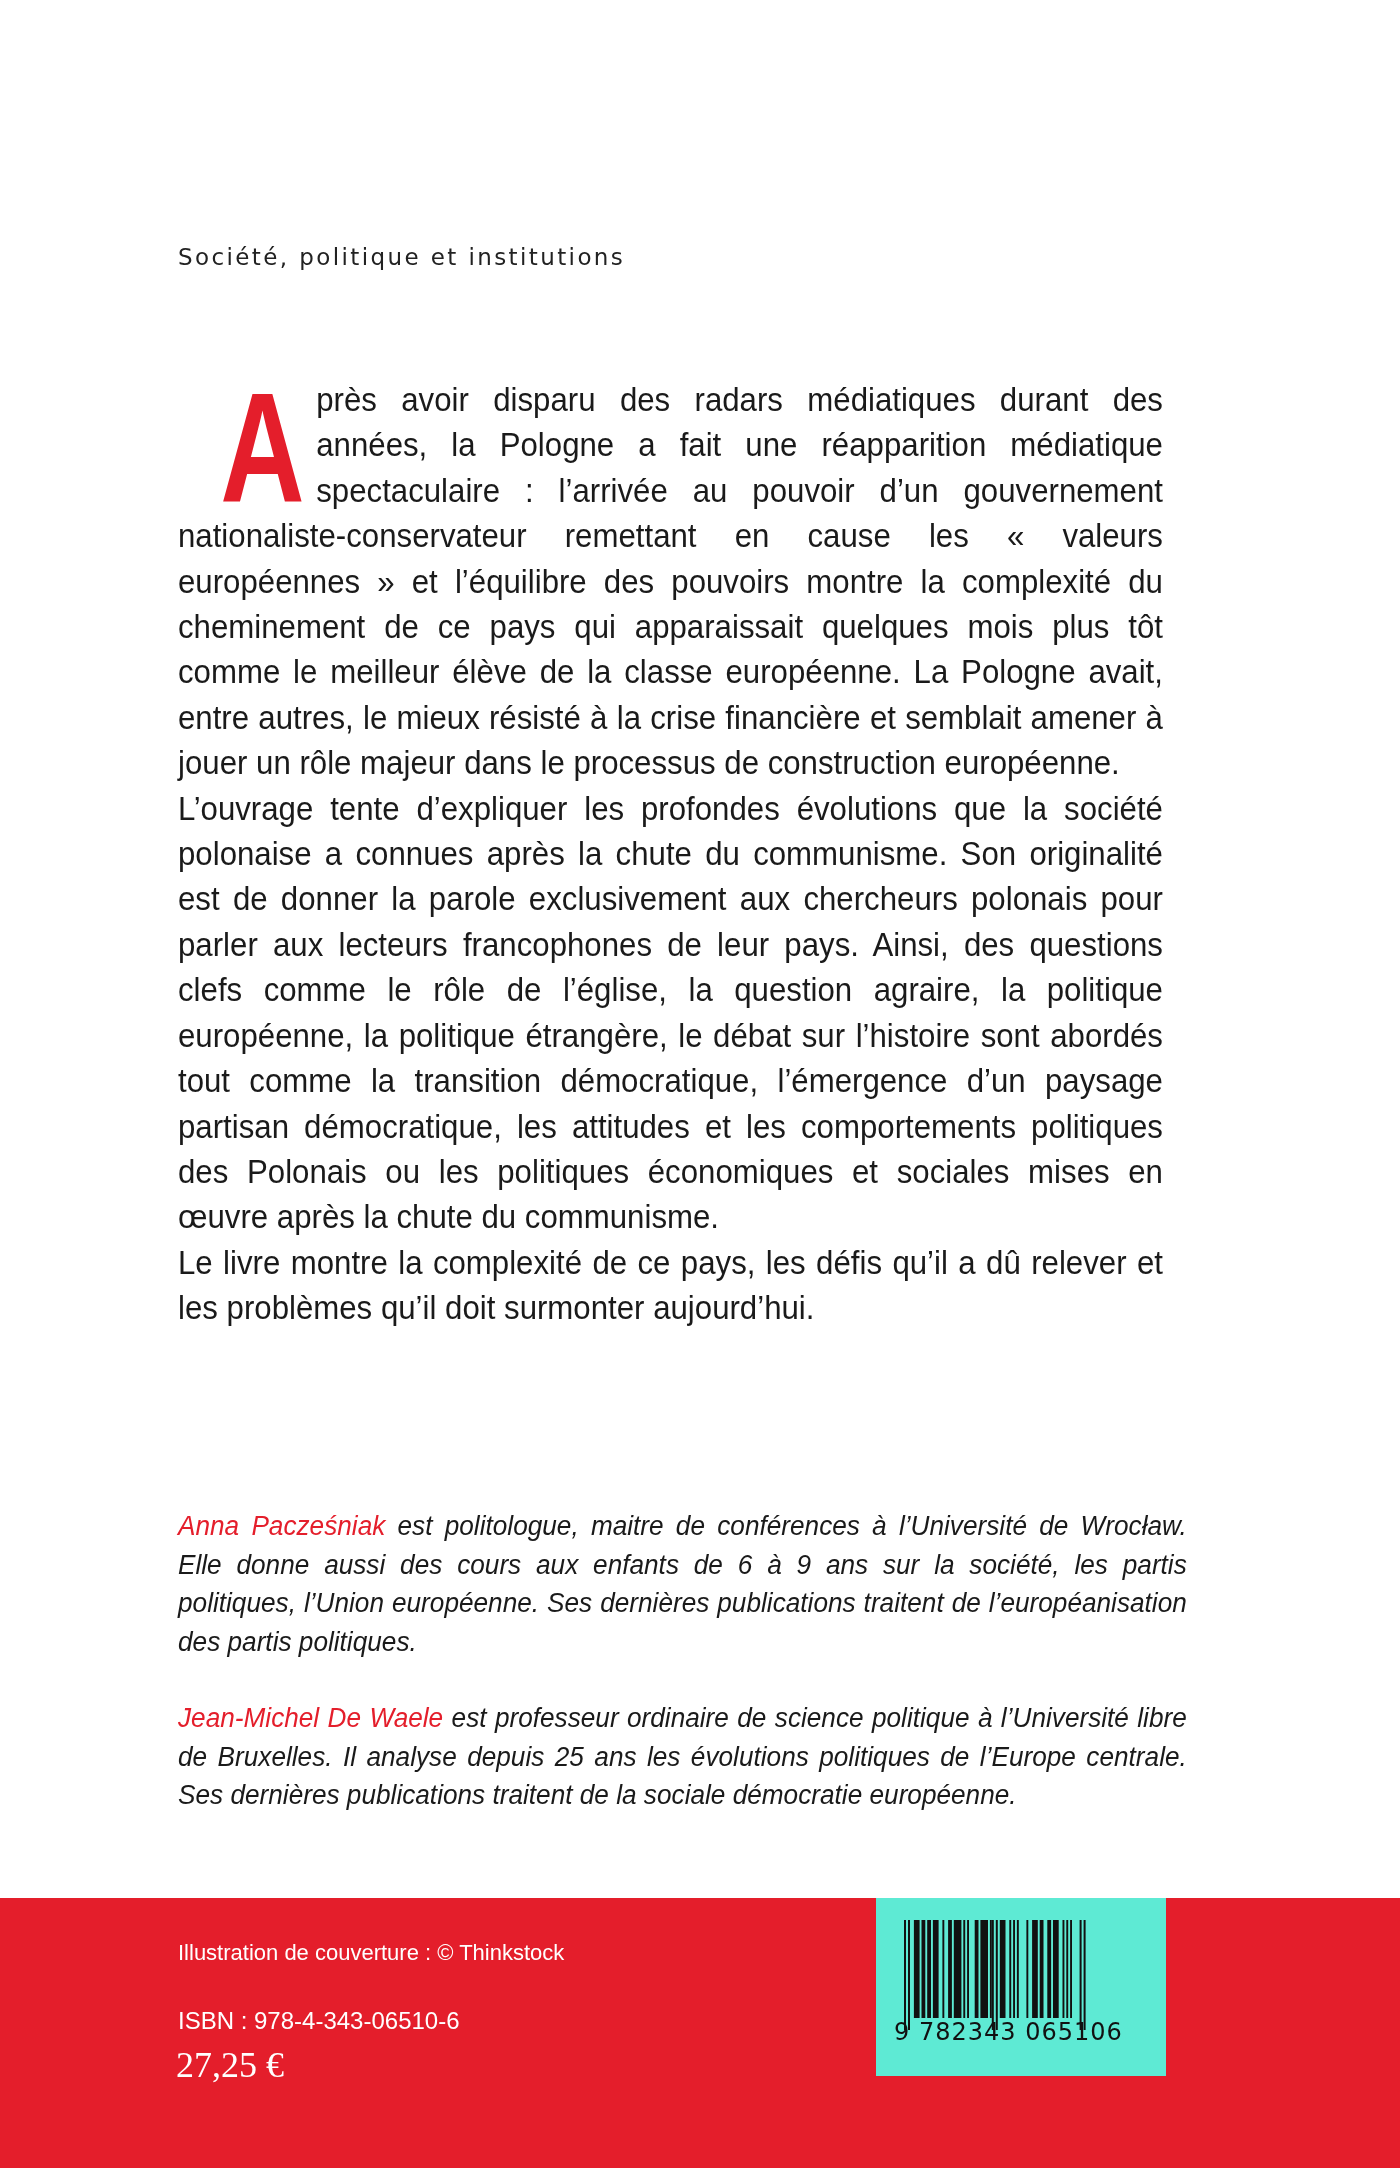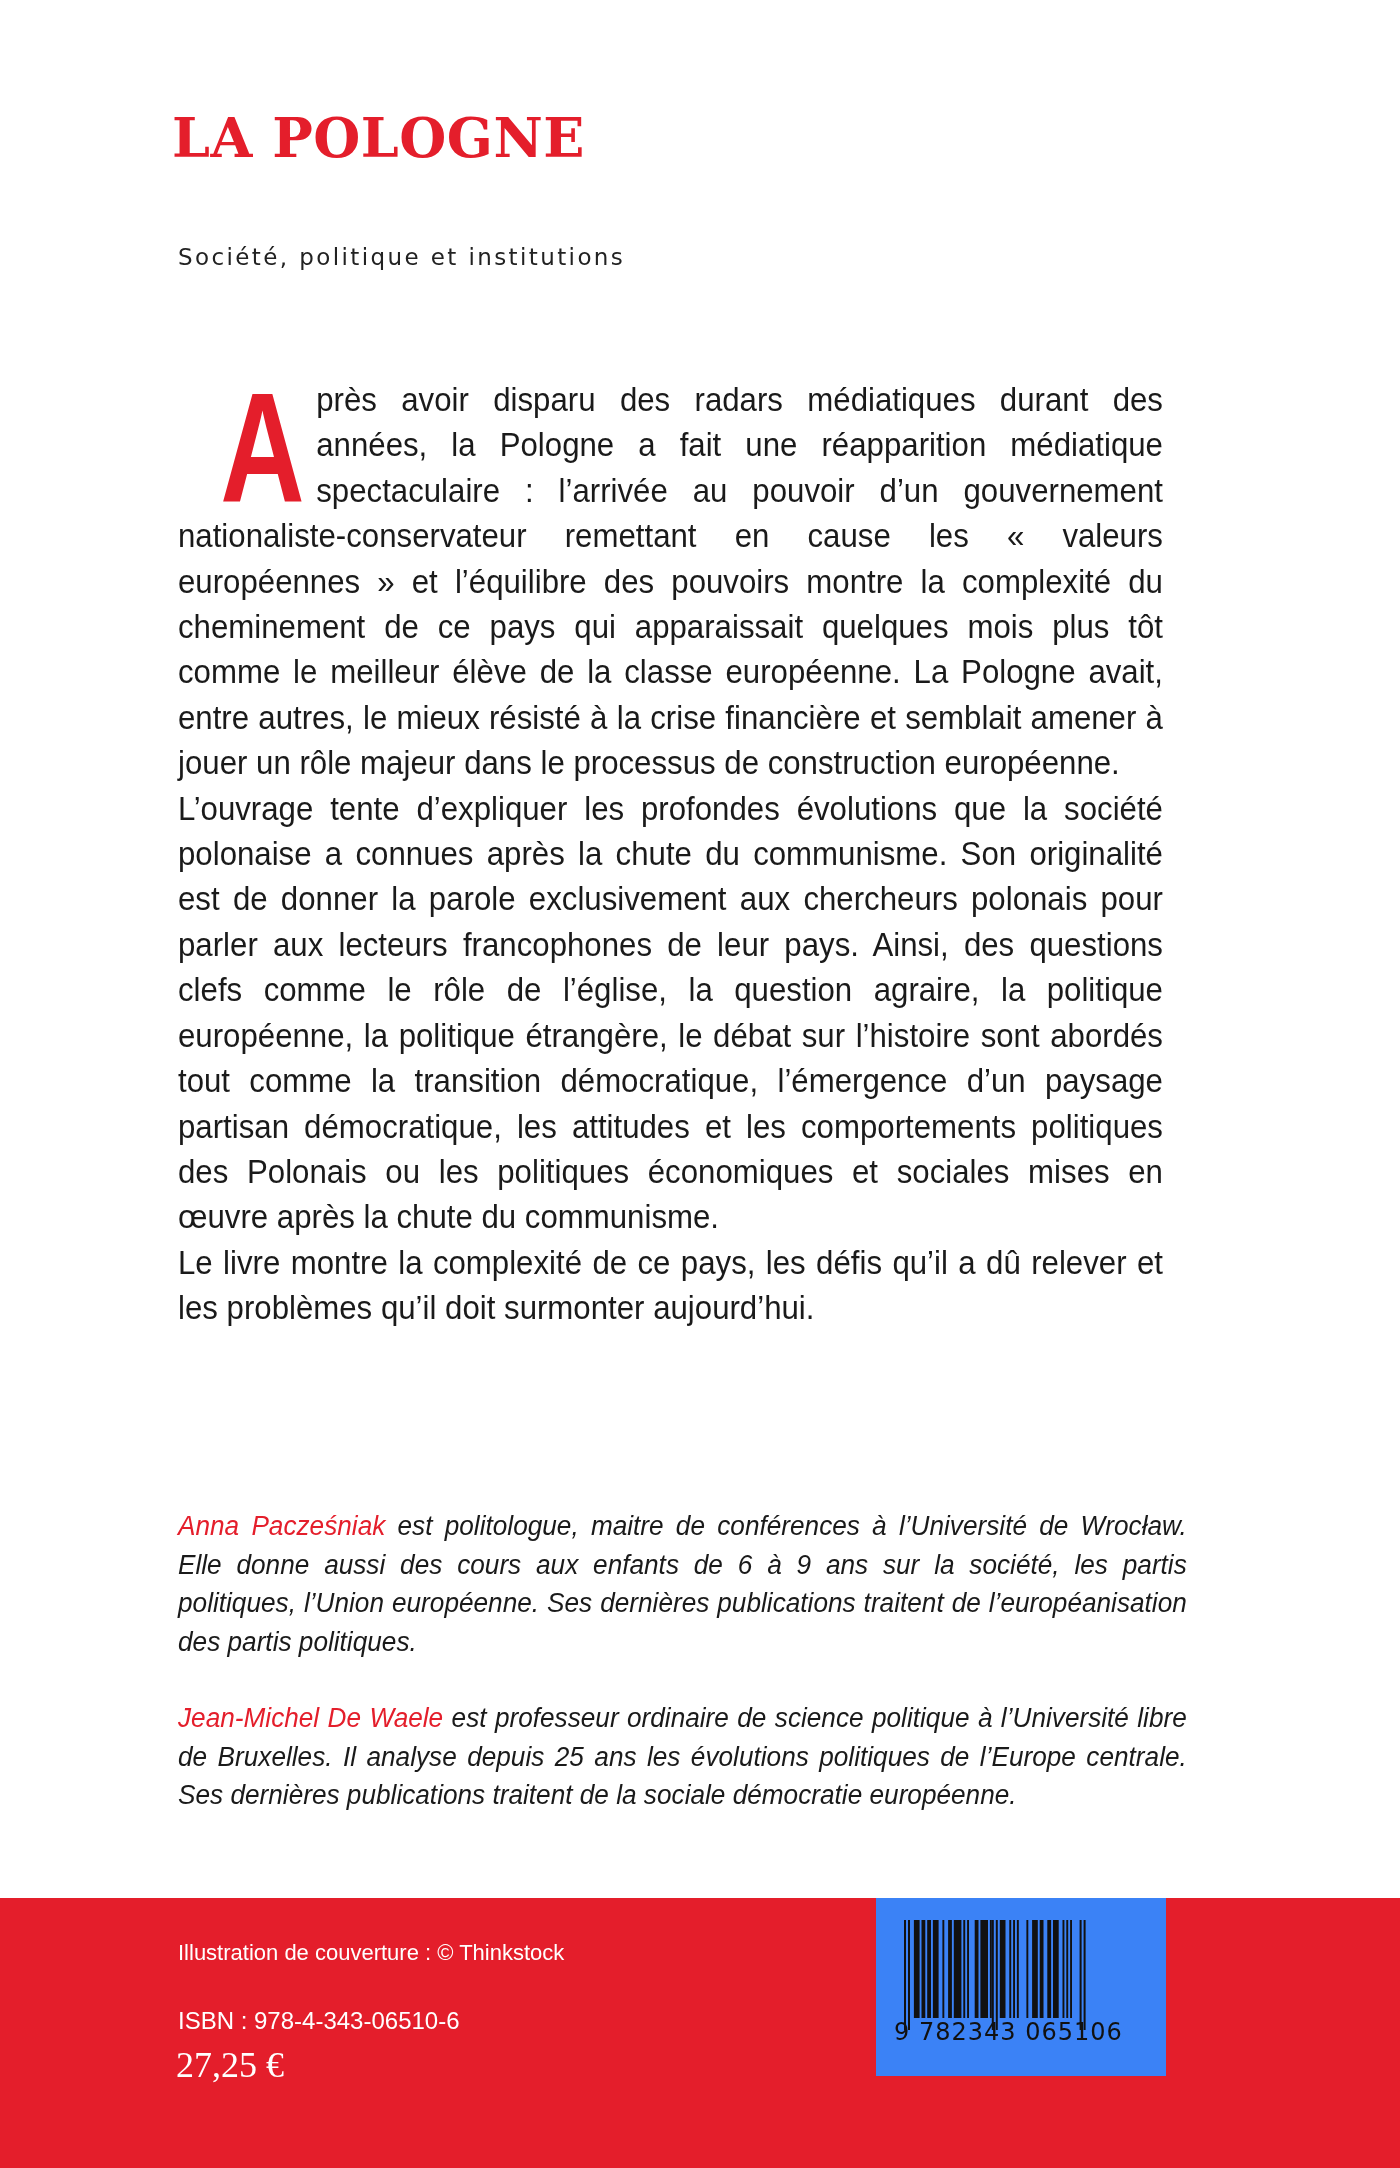--- a/index.html
+++ b/index.html
@@ -17,30 +17,29 @@
     font-size:156px; line-height:126px; margin:6px 12px 0 44px; transform:scaleX(0.78); transform-origin:left top; width:88px; }
   .authors { position:absolute; left:178px; top:1507px; width:1040px; color:#1a1a1a;
     font-family:"Liberation Sans", sans-serif; font-style:italic; font-size:27px; line-height:38.5px;
     text-align:justify; transform:scaleX(0.97); transform-origin:left top; }
   .authors p { margin:0 0 38px 0; }
   .author-name { color:#e41e2b; }
   .red-band { position:absolute; left:0; top:1898px; width:1400px; height:270px; background:#e41e2b; }
   .credit { position:absolute; left:178px; top:1940px; color:#ffffff; font-family:"Liberation Sans", sans-serif; font-size:22px; }
   .isbn { position:absolute; left:178px; top:2007px; color:#ffffff; font-family:"Liberation Sans", sans-serif; font-size:24px; }
   .price { position:absolute; left:176px; top:2044px; color:#ffffff; font-family:"Liberation Serif", serif; font-size:36px; }
-  .barcode-box { position:absolute; left:876px; top:1898px; width:290px; height:178px; background:#3b82f6; }
+  .barcode-box { position:absolute; left:876px; top:1898px; width:290px; height:178px; background:#5eead4; }
   .barcode-svg { position:absolute; left:18px; top:22px; }
   .barcode-digits { position:absolute; left:18px; top:120px; width:250px; font-family:"DejaVu Sans", sans-serif;
     font-size:24px; color:#111; letter-spacing:1px; }
 </style>
 </head>
 <body>
 
 <h1 class="title">
-  <span>LA POLOGNE</span>
 </h1>
 <p class="subtitle">Société, politique et institutions</p>
 
 <div class="body-text">
   <p>
     <span class="dropcap">A</span><span>près avoir disparu des radars médiatiques durant des années, la Pologne a fait une réapparition médiatique spectaculaire : l’arrivée au pouvoir d’un gouvernement nationaliste-conservateur remettant en cause les « valeurs européennes » et l’équilibre des pouvoirs montre la complexité du cheminement de ce pays qui apparaissait quelques mois plus tôt comme le meilleur élève de la classe européenne. La Pologne avait, entre autres, le mieux résisté à la crise financière et semblait amener à jouer un rôle majeur dans le processus de construction européenne.</span>
   </p>
   <p>L’ouvrage tente d’expliquer les profondes évolutions que la société polonaise a connues après la chute du communisme. Son originalité est de donner la parole exclusivement aux chercheurs polonais pour parler aux lecteurs francophones de leur pays. Ainsi, des questions clefs comme le rôle de l’église, la question agraire, la politique européenne, la politique étrangère, le débat sur l’histoire sont abordés tout comme la transition démocratique, l’émergence d’un paysage partisan démocratique, les attitudes et les comportements politiques des Polonais ou les politiques économiques et sociales mises en œuvre après la chute du communisme.</p>
   <p>Le livre montre la complexité de ce pays, les défis qu’il a dû relever et les problèmes qu’il doit surmonter aujourd’hui.</p>
 </div>

